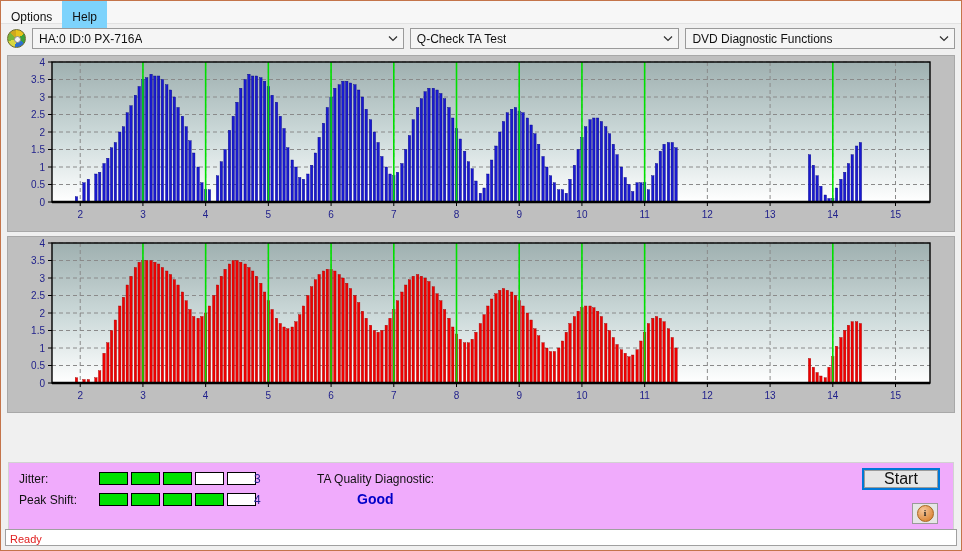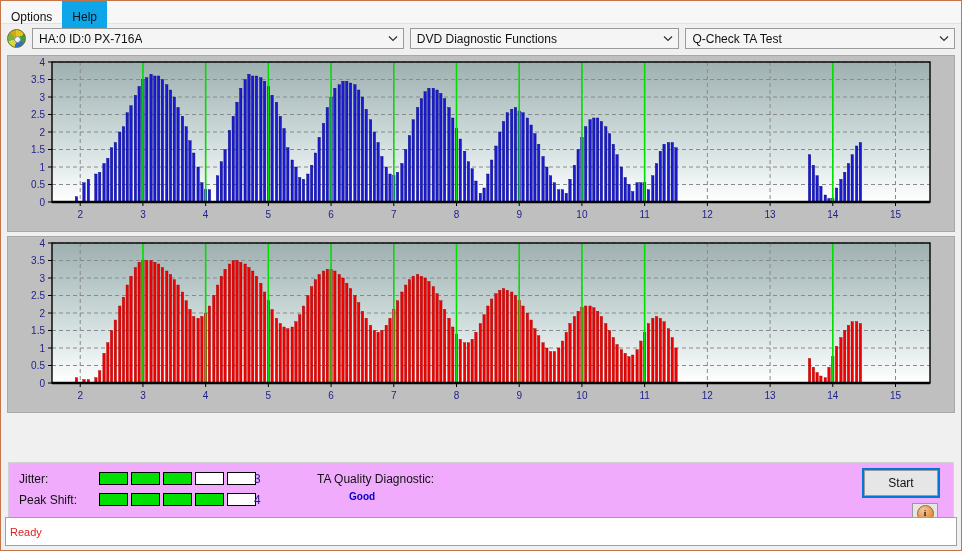--- a/index.html
+++ b/index.html
@@ -31,21 +31,21 @@
   }
   .title-text{font-size:12px;color:#1a1a1a;white-space:nowrap;}
   .wincontrols{position:absolute;right:0;top:0;height:30px;display:flex;}
   .wc{width:46px;height:30px;display:flex;align-items:center;justify-content:center;}
   .wc svg{display:block;}
 
   
   .menubar{height:22px;background:#f7f7f7;display:flex;align-items:stretch;
     border-bottom:1px solid #e2e2e2;}
   .menu-item{padding:16px 10px;display:flex;align-items:center;font-size:12px;color:#111;}
-  .menu-item.hover{background:#0ea5e9;}
+  .menu-item.hover{background:#7dd3fc;}
 
   
   .toolbar{height:29px;display:flex;align-items:center;padding:0 6px;gap:6px;
     background:#f0f0f0;}
   .disc-icon{width:17px;height:17px;flex:none;border-radius:50%;
     background:conic-gradient(#e8c31a 0deg 60deg,#3aa03a 60deg 120deg,#2b6fd0 120deg 190deg,
       #d8d840 190deg 250deg,#7ab63a 250deg 310deg,#cfa81e 310deg 360deg);
     border:1px solid #6b6b2b;position:relative;}
   .disc-icon::after{content:"";position:absolute;left:50%;top:50%;width:5px;height:5px;
     margin:-2.5px 0 0 -2.5px;background:#f3f3f3;border-radius:50%;border:1px solid #888;}
@@ -81,46 +81,46 @@
   .lbl-peak{left:10px;top:30px;}
   .meter{position:absolute;display:flex;gap:3px;}
   .meter-jitter{left:90px;top:9px;}
   .meter-peak{left:90px;top:30px;}
   .seg{width:29px;height:13px;box-sizing:border-box;border:1px solid #000;background:#fff;}
   .seg.on{background:#00e000;}
   .meterval{position:absolute;font-size:12px;color:#22228c;}
   .mv-jitter{left:245px;top:9px;}
   .mv-peak{left:245px;top:30px;}
   .ta-label{position:absolute;left:308px;top:9px;font-size:12px;color:#111;}
-  .ta-value{position:absolute;left:340px;top:28px;font-size:10px;font-weight:bold;color:#0000c8;}
+  .ta-value{position:absolute;left:348px;top:28px;font-size:14px;font-weight:bold;color:#0000c8;}
   .start-btn{
-    position:absolute;right:15px;top:7px;width:74px;height:26px;
+    position:absolute;right:15px;top:7px;width:74px;height:18px;
     box-sizing:border-box;background:#e6e6e6;border:1px solid #9a9a9a;
     outline:2px solid #0078d7;outline-offset:0px;
     display:flex;align-items:center;justify-content:center;
-    font-size:12px;color:#111;
+    font-size:16px;color:#111;
   }
   .info-btn{
     position:absolute;right:15px;top:40px;width:26px;height:21px;
     box-sizing:border-box;background:#e6e6e6;border:1px solid #9a9a9a;
     display:flex;align-items:center;justify-content:center;
   }
   .info-circle{
     width:15px;height:15px;border-radius:50%;
     background:radial-gradient(circle at 35% 28%,#f6c79a,#dd8b3e 75%);
     border:1px solid #a8641f;
     color:#222;font-size:9px;font-weight:bold;font-family:"Liberation Serif",serif;
     display:flex;align-items:center;justify-content:center;line-height:1;
   }
 
   
   .statusbar{
-    position:absolute;left:4px;right:4px;bottom:4px;height:29px;
+    position:absolute;left:4px;right:4px;bottom:4px;height:17px;
     border:1px solid #a0a0a0;background:#fff;box-sizing:border-box;
-    display:flex;align-items:center;
+    display:flex;align-items:flex-end;
   }
   .status-text{font-size:11px;color:#e02020;padding-left:4px;}
 </style>
 </head>
 <body>
 
 <div class="window">
 
 
   <div class="menubar">
@@ -131,30 +131,30 @@
   <div class="toolbar">
     <div class="disc-icon"></div>
     <div class="combo combo-drive">
       <span class="cval">HA:0 ID:0  PX-716A</span>
       <span class="arrow">
         <svg width="10" height="7" viewBox="0 0 10 7">
             <polyline points="1,1.5 5,5.5 9,1.5" fill="none" stroke="#303030" stroke-width="1.2"></polyline>
           </svg>
       </span>
     </div>
-    <div class="combo combo-func">
-      <span class="cval">DVD Diagnostic Functions</span>
+    <div class="combo combo-test">
+      <span class="cval">Q-Check TA Test</span>
       <span class="arrow">
         <svg width="10" height="7" viewBox="0 0 10 7">
             <polyline points="1,1.5 5,5.5 9,1.5" fill="none" stroke="#303030" stroke-width="1.2"></polyline>
           </svg>
       </span>
     </div>
-    <div class="combo combo-test">
-      <span class="cval">Q-Check TA Test</span>
+    <div class="combo combo-func">
+      <span class="cval">DVD Diagnostic Functions</span>
       <span class="arrow">
         <svg width="10" height="7" viewBox="0 0 10 7">
             <polyline points="1,1.5 5,5.5 9,1.5" fill="none" stroke="#303030" stroke-width="1.2"></polyline>
           </svg>
       </span>
     </div>
   </div>
 
   <div class="charts">
     <div class="chart-panel top">

